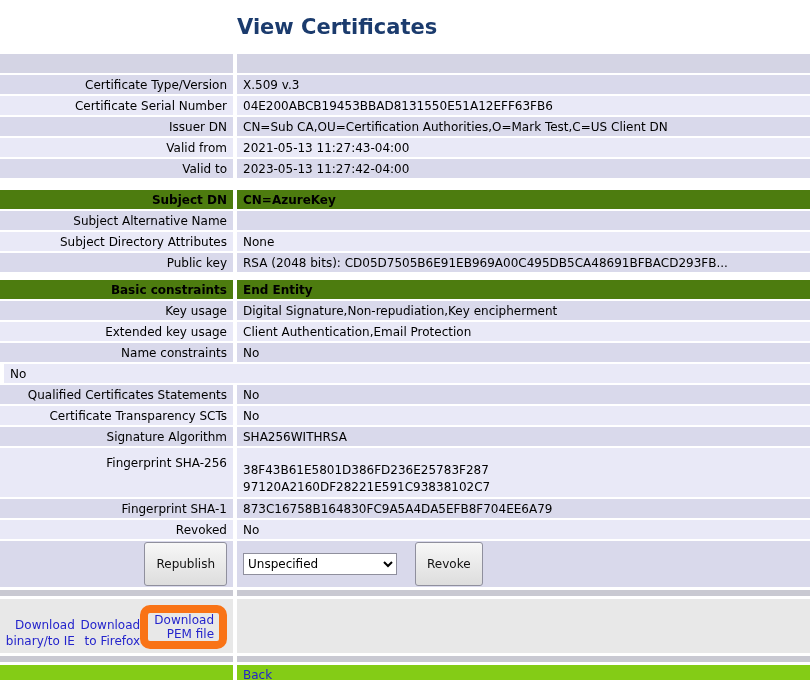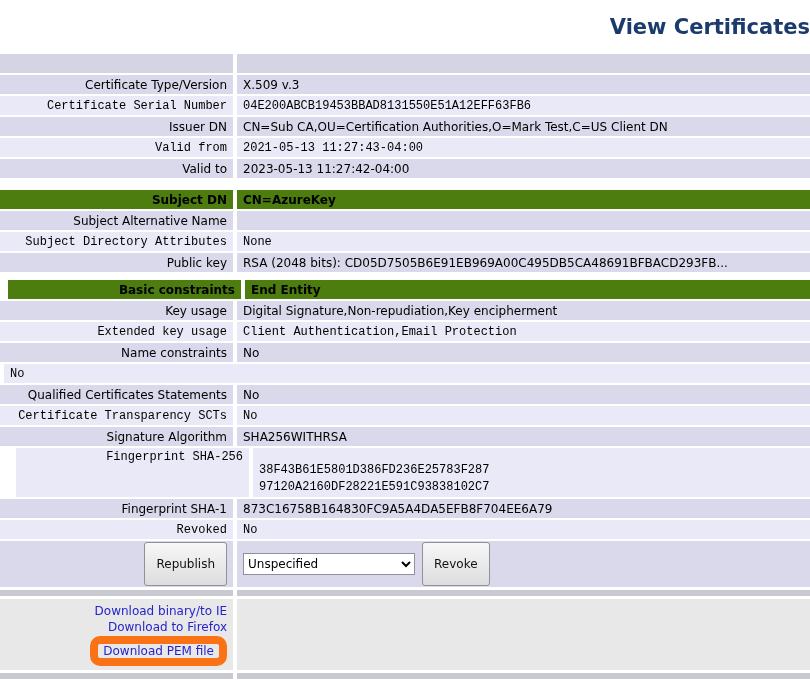--- a/index.html
+++ b/index.html
@@ -7,21 +7,21 @@
   body {
     width: 810px; height: 680px;
     background: #ffffff;
     font-family: "DejaVu Sans", "Liberation Sans", sans-serif;
     font-size: 12px;
     color: #000000;
     overflow: hidden;
   }
   .title-area { height: 54px; display: flex; align-items: center; }
   .title-area .spacer { width: 237px; }
-  .title-area .title-wrap { flex: 1; text-align: right; }
+  .title-area .title-wrap { flex: 1; text-align: left; }
   h1.page-title {
     margin: 0;
     font-size: 21px;
     font-weight: bold;
     color: #1b3b6d;
   }
 
   .row { display: flex; margin-bottom: 2px; }
   .cell { display: flex; align-items: center; min-height: 19px; }
   .label-cell {
@@ -32,60 +32,60 @@
   }
   .value-cell {
     flex: 1;
     margin-left: 4px;
     padding: 1px 4px 1px 6px;
     white-space: nowrap;
     overflow: hidden;
   }
 
   .dark  .cell { background: #d9d9eb; }
-  .light .cell { background: #e9e9f7; font-family: Liberation Mono, monospace; }
+  .light .cell { background: #e9e9f7; }
   .header .cell { background: #4d7c0f; font-weight: bold; }
   .band .cell { background: #d4d4e4; }
 
   .sect-gap-lg { margin-top: 12px; }
-  .sect-gap-sm { margin-top: 8px; margin-left: 8px; }
+  .sect-gap-sm { margin-top: 8px; }
 
   .tall .cell { min-height: 38px; }
-  .tall .label-cell { align-items: flex-start; padding-top: 2px; margin-left: 16px; }
+  .tall .label-cell { align-items: flex-start; padding-top: 8px; }
   .tall .value-cell { flex-direction: column; align-items: flex-start; justify-content: flex-start; padding-top: 14px; line-height: 17px; }
 
   .action-row .cell { min-height: 28px; }
 
   button {
     font-family: "DejaVu Sans", "Liberation Sans", sans-serif;
     font-size: 12px;
     color: #111;
     background: linear-gradient(#f7f7f7, #dddddd);
     border: 1px solid #8f8f9d;
     border-radius: 3px;
     padding: 14px 11px;
     cursor: pointer;
   }
   select {
     font-family: "DejaVu Sans", "Liberation Sans", sans-serif;
     font-size: 12px;
-    width: 172px;
+    width: 154px;
     height: 22px;
-    margin-right: 7px;
+    margin-right: 18px;
     border: 1px solid #8f8f9d;
     background: #ffffff;
   }
 
   .sep-bar { margin: 3px 0; }
   .sep-bar .cell { min-height: 6px; background: #c9c9d2; }
 
   .download-row { margin-bottom: 2px; }
   .download-row .cell { background: #e8e8e8; min-height: 54px; }
   .download-row .label-cell {
-    flex-direction: column;
+    flex-direction: row;
     align-items: flex-end;
     justify-content: center;
     line-height: 16px;
     padding-top: 4px; padding-bottom: 4px;
   }
   .download-row .value-cell { }
 
   a.link {
     color: #2424cc;
     text-decoration: none;

